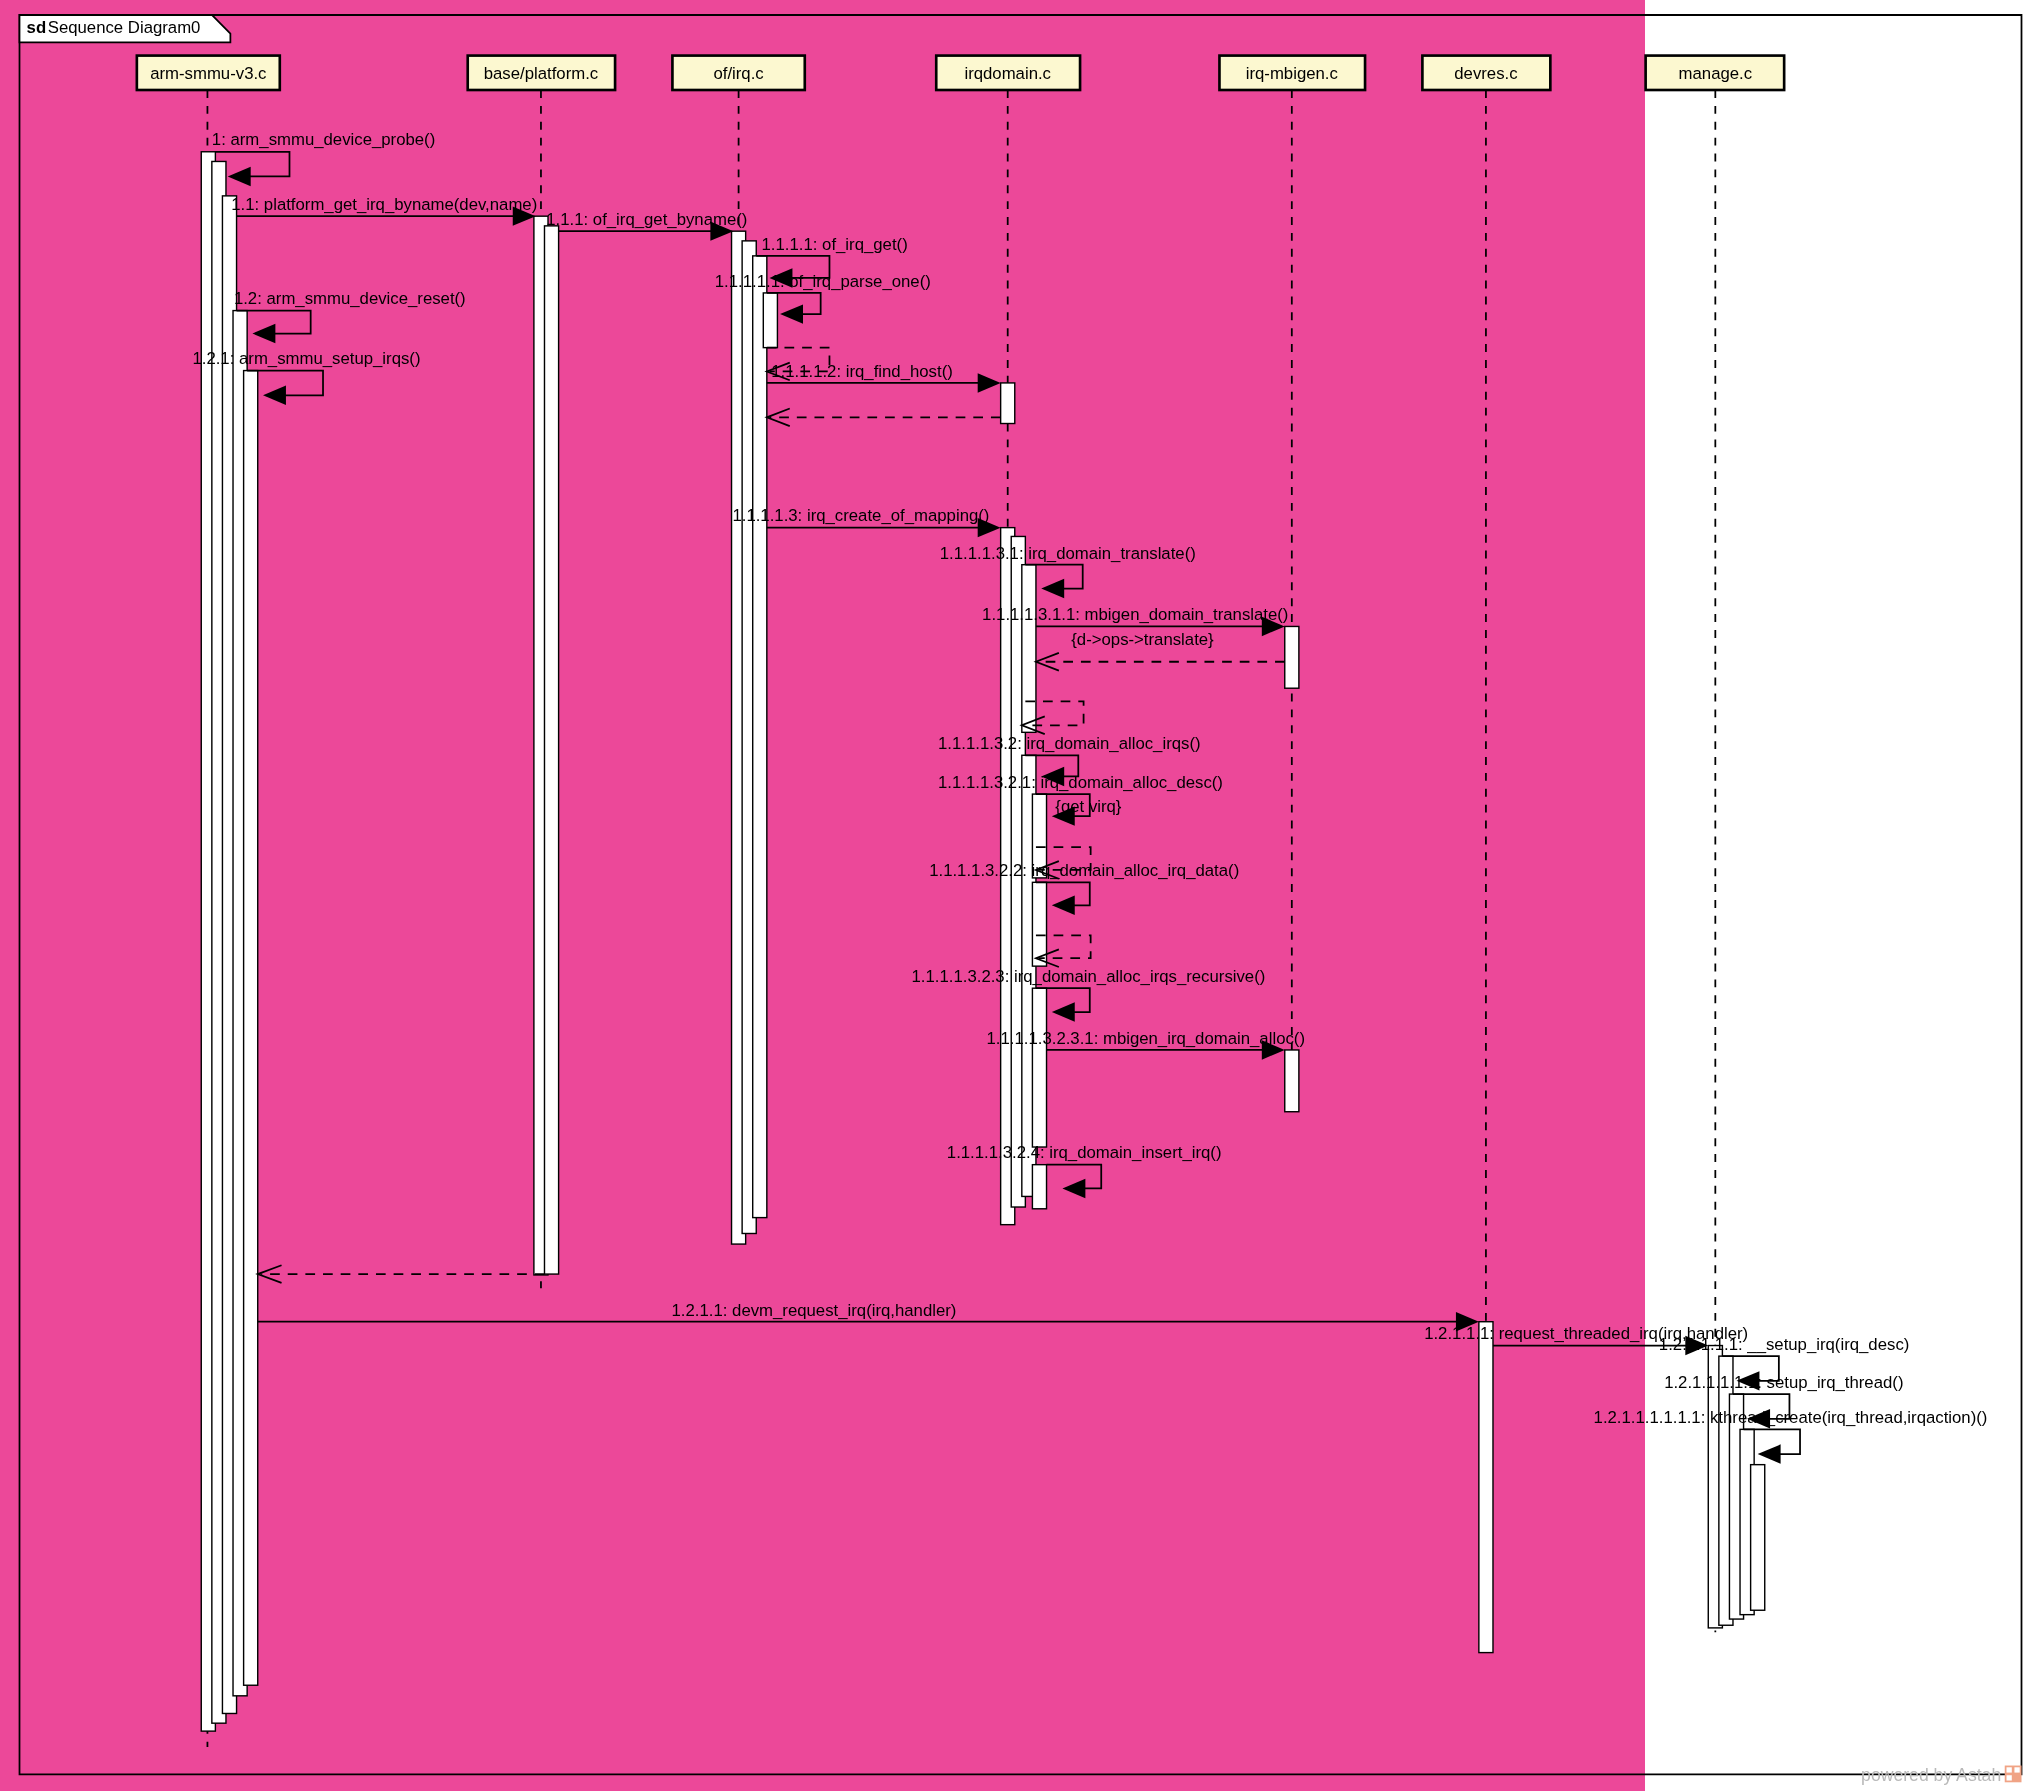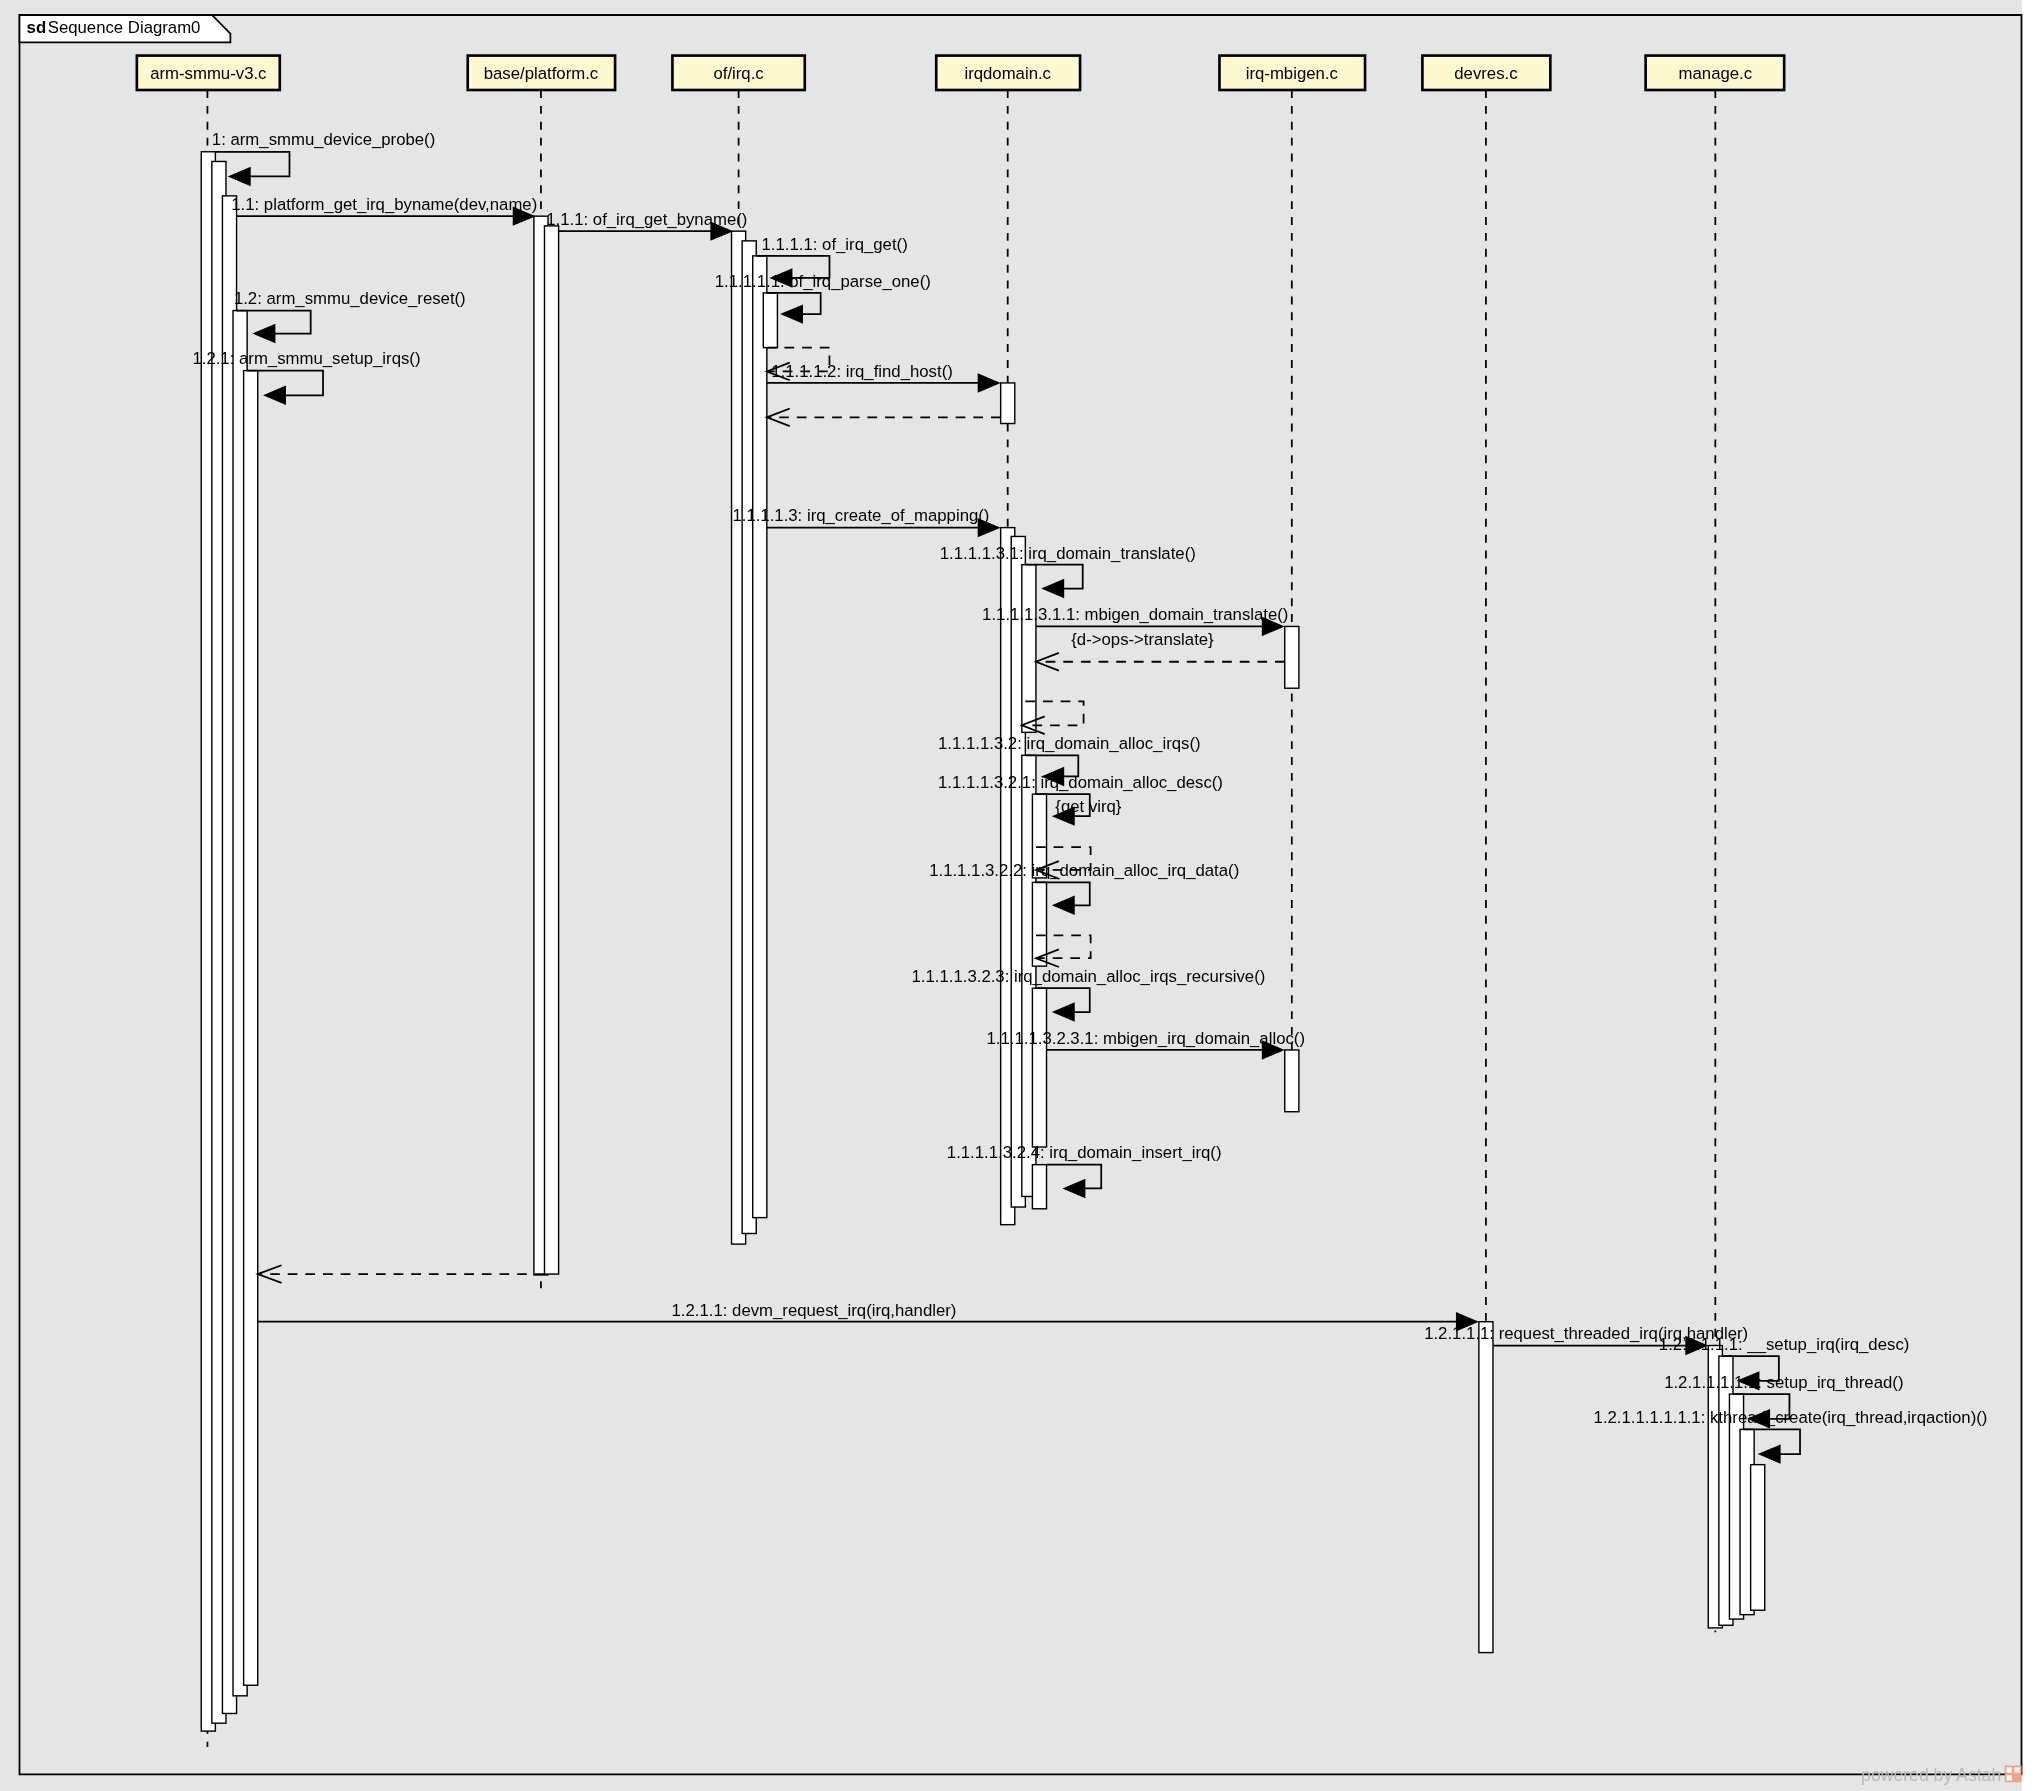--- a/index.html
+++ b/index.html
@@ -8,23 +8,23 @@
     background: #ffffff;
   }
   body {
     font-family: "Liberation Sans", sans-serif;
     width: 2041px;
     height: 1792px;
     overflow: hidden;
   }
   #canvas {
     position: relative;
-    width: 2022px;
+    width: 1645px;
     height: 1792px;
-    background: #e5e5e5;
+    background: #ec4899;
   }
   svg.layer {
     position: absolute;
     left: 0;
     top: 0;
     width: 2041px;
     height: 1792px;
   }
   text {
     font-family: "Liberation Sans", sans-serif;

